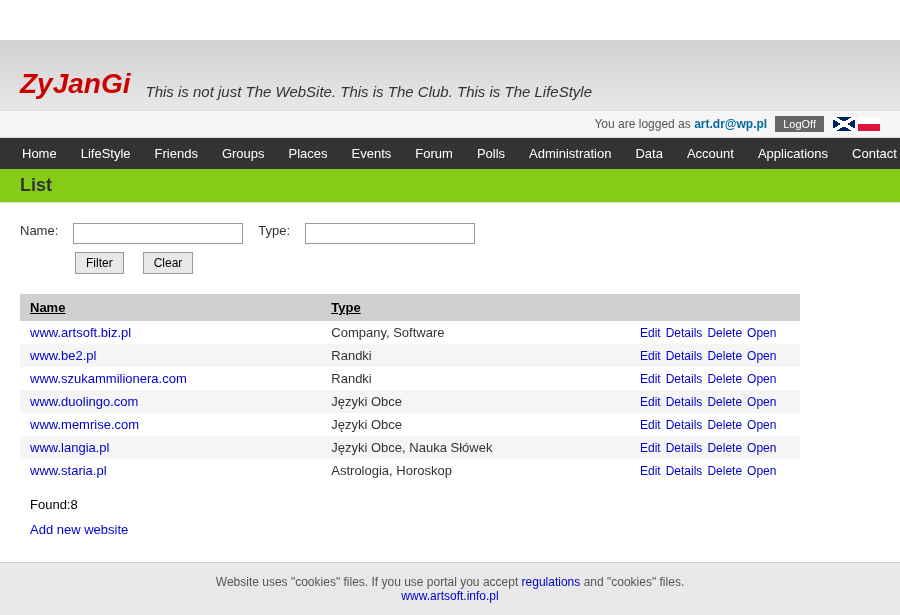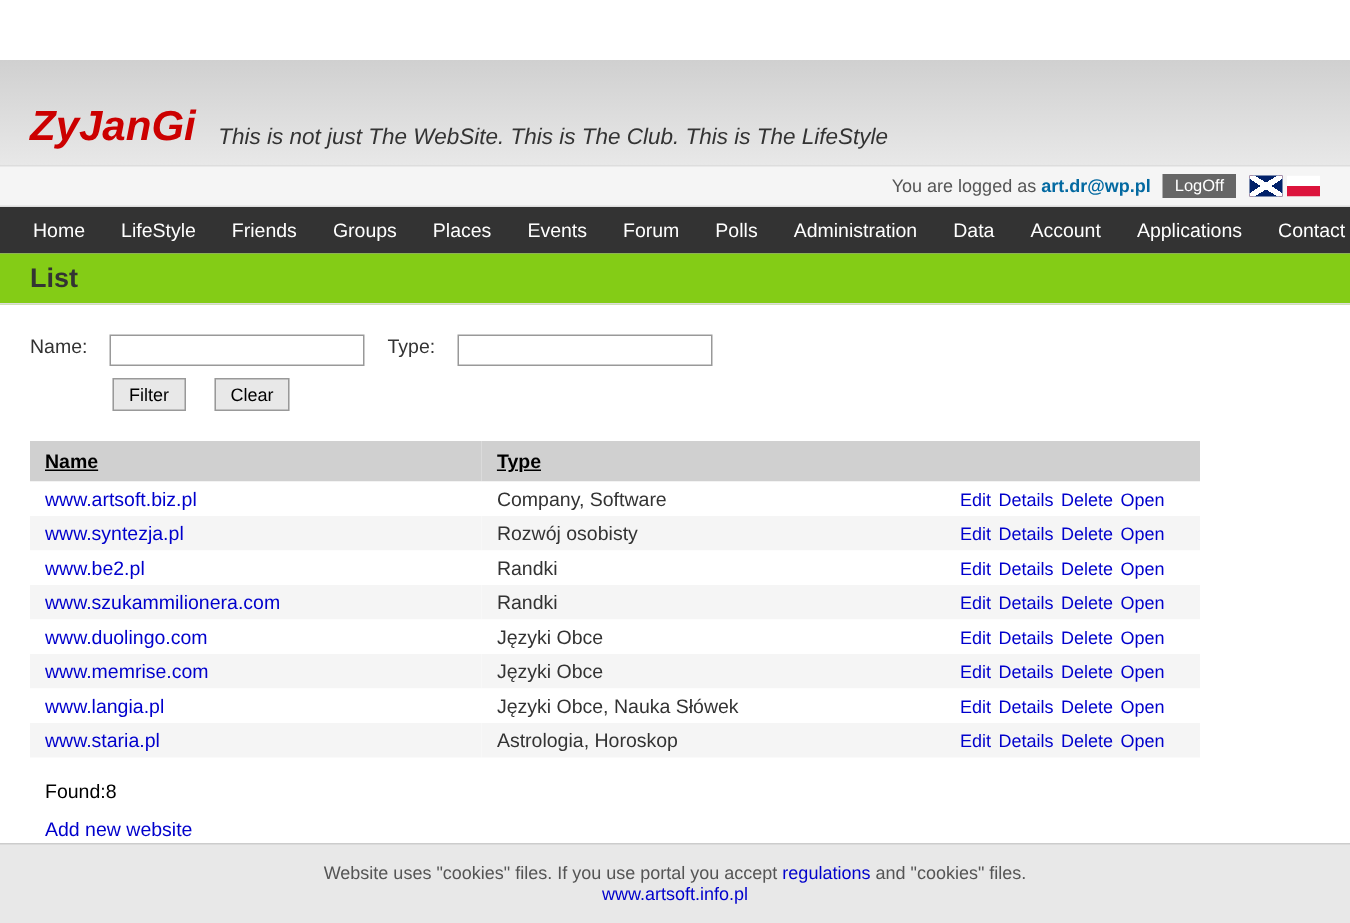--- a/index.html
+++ b/index.html
@@ -273,25 +273,20 @@
         <th style="width:170px;"></th>
       </tr>
     </thead>
     <tbody id="table-body">
     <tr>
           <td><a href="#">www.artsoft.biz.pl</a></td>
           <td>Company, Software</td>
           <td><a href="#" class="action-link" style="margin-right: 5px;">Edit</a><a href="#" class="action-link" style="margin-right: 5px;">Details</a><a href="#" class="action-link" style="margin-right: 5px;">Delete</a><a href="#" class="action-link" style="margin-right: 5px;">Open</a></td>
         </tr>
         <tr>
-          <td><a href="#">www.syntezja.pl</a></td>
-          <td>Rozwój osobisty</td>
-          <td><a href="#" class="action-link" style="margin-right: 5px;">Edit</a><a href="#" class="action-link" style="margin-right: 5px;">Details</a><a href="#" class="action-link" style="margin-right: 5px;">Delete</a><a href="#" class="action-link" style="margin-right: 5px;">Open</a></td>
-        </tr>
-        <tr>
           <td><a href="#">www.be2.pl</a></td>
           <td>Randki</td>
           <td><a href="#" class="action-link" style="margin-right: 5px;">Edit</a><a href="#" class="action-link" style="margin-right: 5px;">Details</a><a href="#" class="action-link" style="margin-right: 5px;">Delete</a><a href="#" class="action-link" style="margin-right: 5px;">Open</a></td>
         </tr>
         <tr>
           <td><a href="#">www.szukammilionera.com</a></td>
           <td>Randki</td>
           <td><a href="#" class="action-link" style="margin-right: 5px;">Edit</a><a href="#" class="action-link" style="margin-right: 5px;">Details</a><a href="#" class="action-link" style="margin-right: 5px;">Delete</a><a href="#" class="action-link" style="margin-right: 5px;">Open</a></td>
         </tr>
         <tr>

